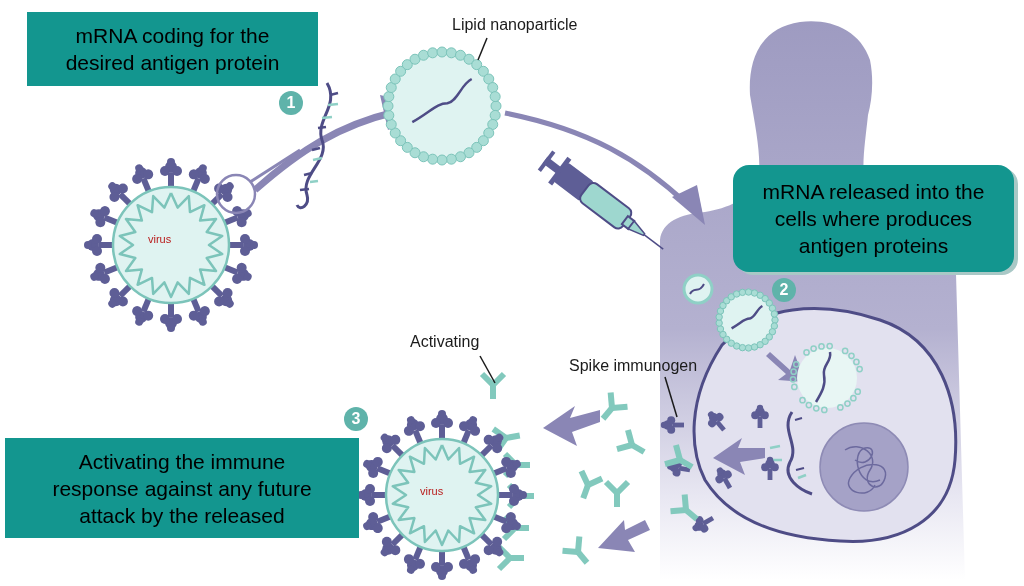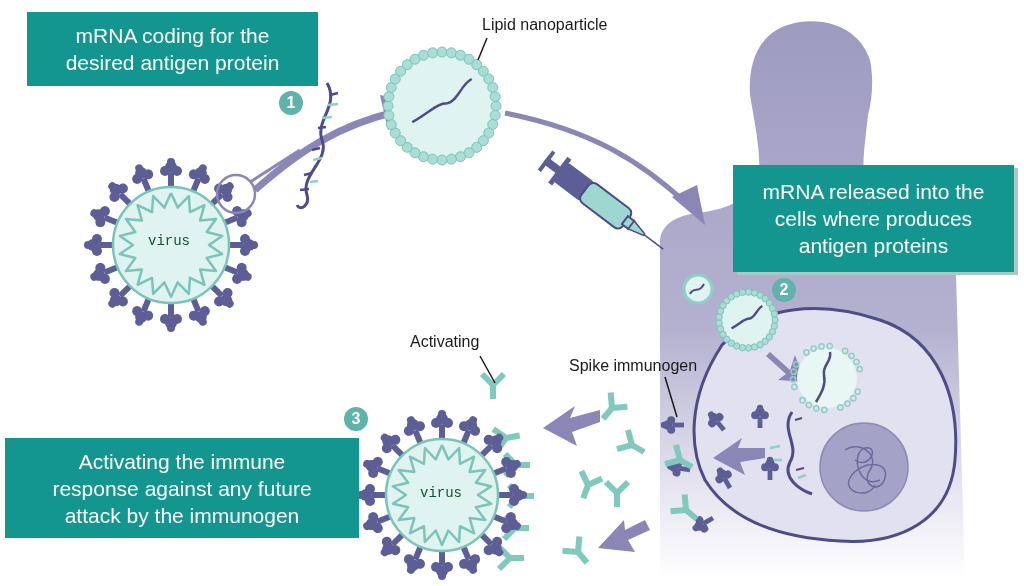--- a/index.html
+++ b/index.html
@@ -1,32 +1,32 @@
 <!DOCTYPE html>
 <html><head>
 <meta charset="utf-8">
 <style>
   html, body { margin: 0; padding: 0; background: #ffffff; }
   body { width: 1024px; height: 586px; position: relative; overflow: hidden; font-family: "Liberation Sans", "DejaVu Sans", sans-serif; }
   #stage { position: absolute; left: 0; top: 0; width: 1024px; height: 586px; }
   .callout {
-    position: absolute; background: #13968f; color: #ffffff;
+    position: absolute; background: #13968f; color: #000000;
     text-align: center; font-size: 21px; line-height: 27px;
     display: flex; align-items: center; justify-content: center;
     box-sizing: border-box; padding: 4px 10px;
   }
   .callout span { display: block; white-space: pre-line; }
   #callout-1 { left: 27px; top: 12px; width: 291px; height: 74px; }
-  #callout-2 { left: 733px; top: 165px; width: 281px; height: 107px; box-shadow: 4px 3px 0 #a9c8c6; }
+  #callout-2 { left: 733px; top: 165px; width: 281px; height: 107px; box-shadow: 4px 3px 0 #a9c8c6; border-radius: 16px; }
   #callout-3 { left: 5px; top: 438px; width: 354px; height: 100px; }
   .label { position: absolute; font-size: 16px; color: #1b1b1b; white-space: nowrap; }
-  #label-lnp { left: 452px; top: 16px; margin-left: 30px; }
+  #label-lnp { left: 452px; top: 16px; }
   #label-antibodies { left: 410px; top: 333px; }
   #label-spike { left: 569px; top: 357px; }
-  .virus-text { position: absolute; font-size: 14px; color: #14532d; font-family: Liberation Mono, monospace; }
+  .virus-text { position: absolute; font-size: 11px; color: #b91c1c; }
   #virus-text-1 { left: 148px; top: 233px; }
   #virus-text-2 { left: 420px; top: 485px; }
   .step {
     position: absolute; width: 24px; height: 24px; border-radius: 50%;
     background: #5fb3aa; color: #fff; font-weight: bold; font-size: 16px;
     text-align: center; line-height: 24px;
   }
   #step-1 { left: 279px; top: 91px; }
   #step-2 { left: 772px; top: 278px; }
   #step-3 { left: 344px; top: 407px; }
@@ -580,21 +580,21 @@
 desired antigen protein</span>
   </div>
   <div class="callout" id="callout-2">
     <span>mRNA released into the
 cells where produces
 antigen proteins</span>
   </div>
   <div class="callout" id="callout-3">
     <span>Activating the immune
 response against any future
-attack by the immunogen</span>
+attack by the released</span>
   </div>
 
   <div class="step" id="step-1">1</div>
   <div class="step" id="step-2">2</div>
   <div class="step" id="step-3">3</div>
 
   <div class="label" id="label-lnp">Lipid nanoparticle</div>
   <div class="label" id="label-antibodies">Activating</div>
   <div class="label" id="label-spike">Spike immunogen</div>
   <div class="virus-text" id="virus-text-1">virus</div>

